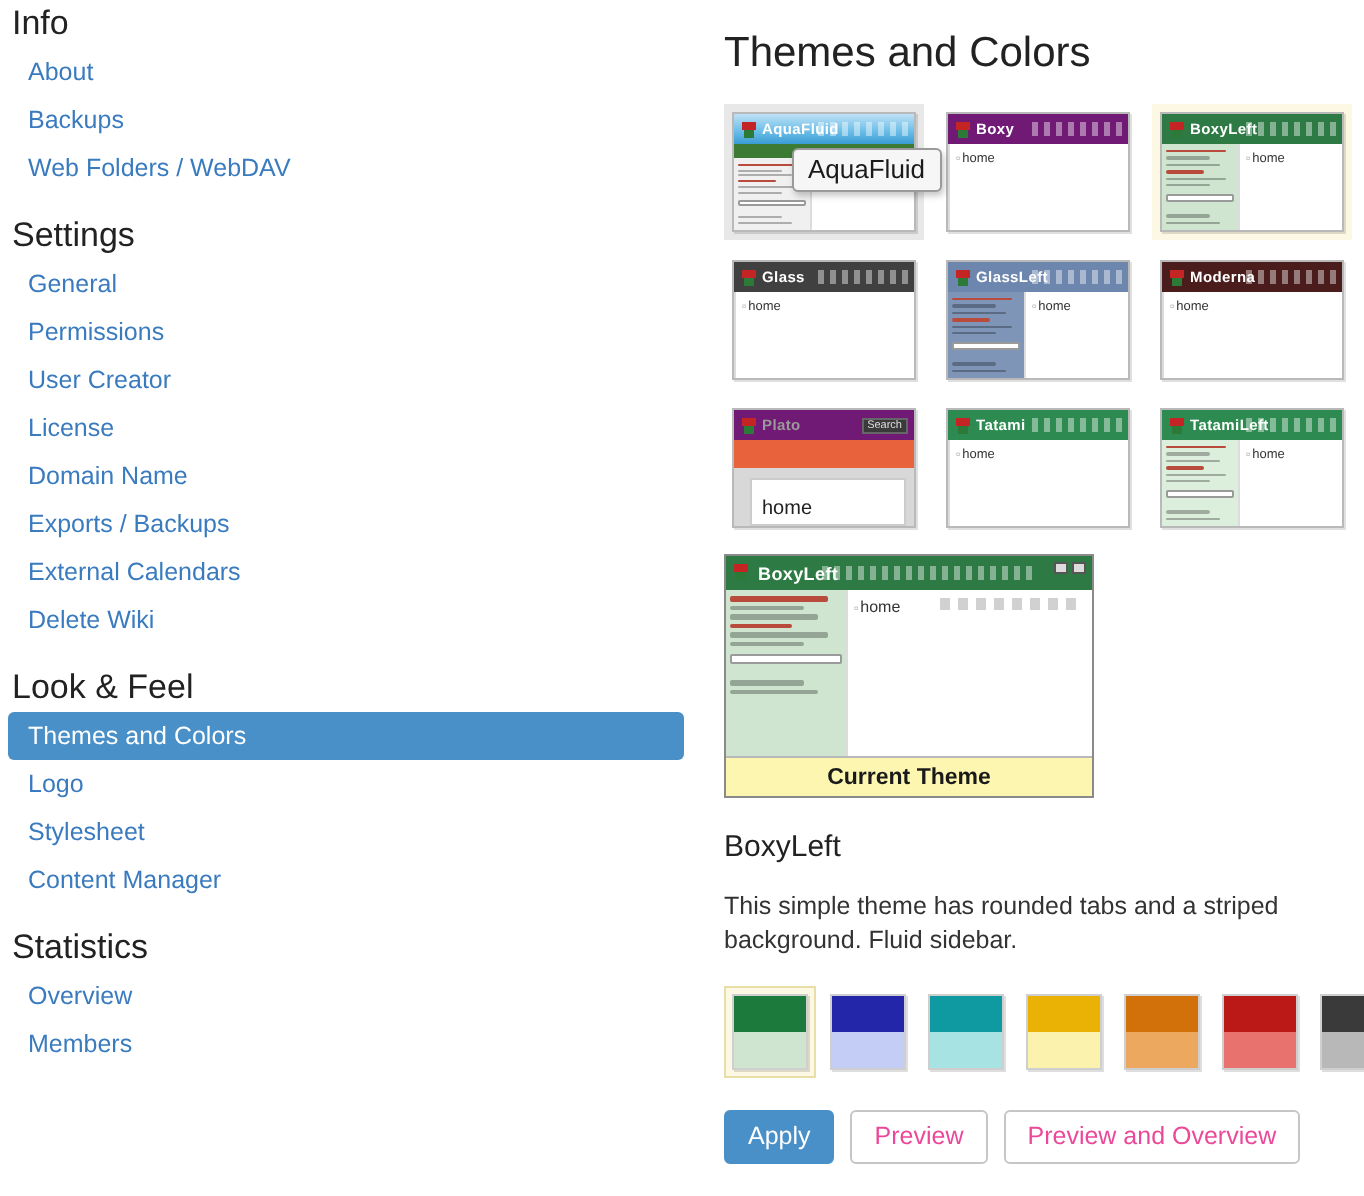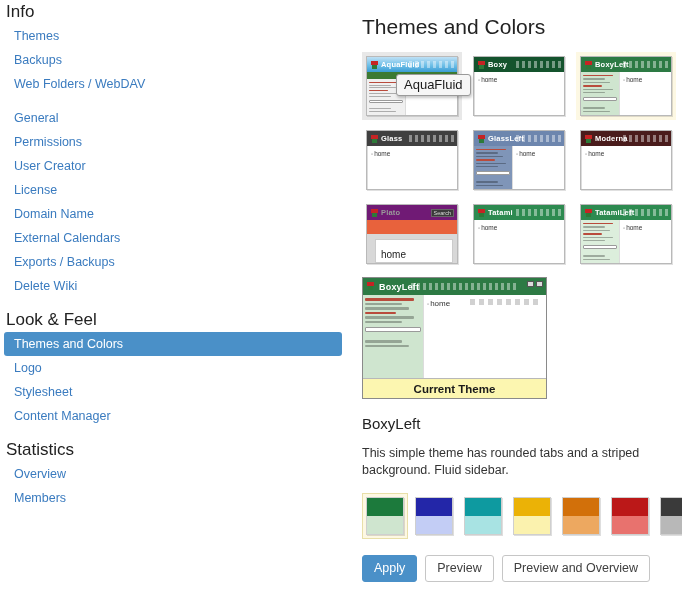--- a/index.html
+++ b/index.html
@@ -191,40 +191,41 @@
   .btn-row { display: flex; gap: 8px; margin-top: 16px; }
   .btn {
     font-family: "Liberation Sans", sans-serif;
     font-size: 12.5px;
     padding: 5px 11px;
     border-radius: 3px;
     cursor: pointer;
     line-height: 15px;
   }
   .btn-primary { background: #4a90c8; color: #fff; border: 1px solid #4a90c8; }
-  .btn-default { background: #fff; color: #404040; border: 1px solid #c6c6c6; }
+  .btn-default { background: #fff; color: #ec4899; border: 1px solid #c6c6c6; }
 </style>
 </head>
 <body>
 
 <div id="page">
 
   <nav id="sidebar">
       <div class="side-group-title">Info</div>
-      <a class="side-link">Themes</a>
+      <a class="side-link">About</a>
       <a class="side-link">Backups</a>
       <a class="side-link">Web Folders / WebDAV</a>
       <div class="side-spacer"></div>
+      <div class="side-group-title">Settings</div>
       <a class="side-link">General</a>
       <a class="side-link">Permissions</a>
       <a class="side-link">User Creator</a>
       <a class="side-link">License</a>
       <a class="side-link">Domain Name</a>
+      <a class="side-link">Exports / Backups</a>
       <a class="side-link">External Calendars</a>
-      <a class="side-link">Exports / Backups</a>
       <a class="side-link">Delete Wiki</a>
       <div class="side-spacer"></div>
       <div class="side-group-title">Look &amp; Feel</div>
       <a class="side-link active">Themes and Colors</a>
       <a class="side-link">Logo</a>
       <a class="side-link">Stylesheet</a>
       <a class="side-link">Content Manager</a>
       <div class="side-spacer"></div>
       <div class="side-group-title">Statistics</div>
       <a class="side-link">Overview</a>
@@ -258,21 +259,21 @@
               </div>
               <div class="th-content" style="background:#ffffff">
                 <div class="th-home">home</div>
               </div>
             </div>
           </div>
           <div class="tooltip">AquaFluid</div>
         </div>
         <div class="theme-card">
           <div class="thumb">
-            <div class="th-head" style="background:#14532d">
+            <div class="th-head" style="background:#701a75">
               <span class="th-logo"></span>
               <span class="th-name" style="color:#ffffff">Boxy</span>
               <span class="th-tabs"></span>
             </div>
             <div class="th-body" style="top:15px">
               <div class="th-content" style="background:#ffffff">
                 <div class="th-home">home</div>
               </div>
             </div>
           </div>

